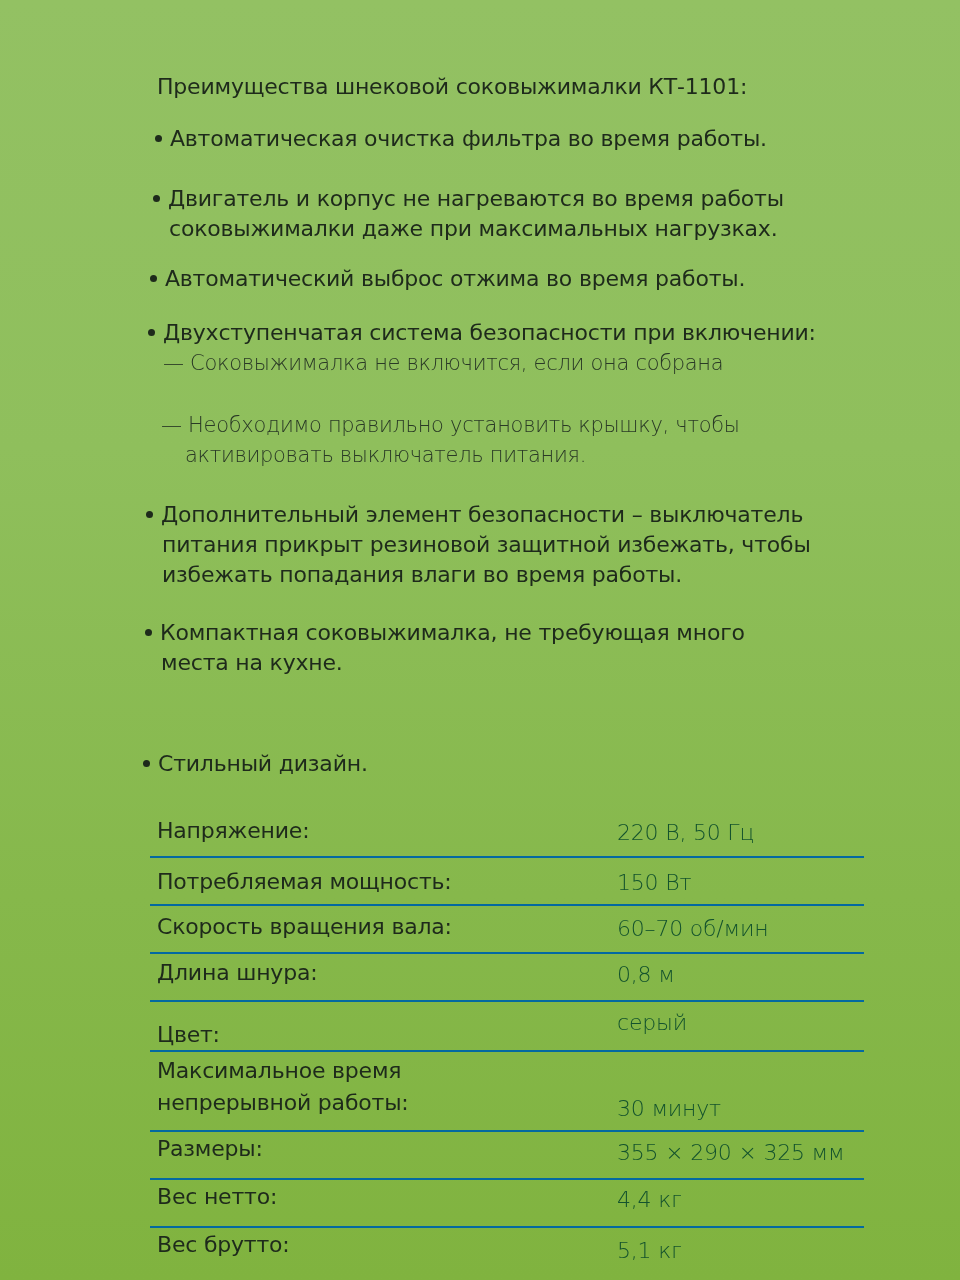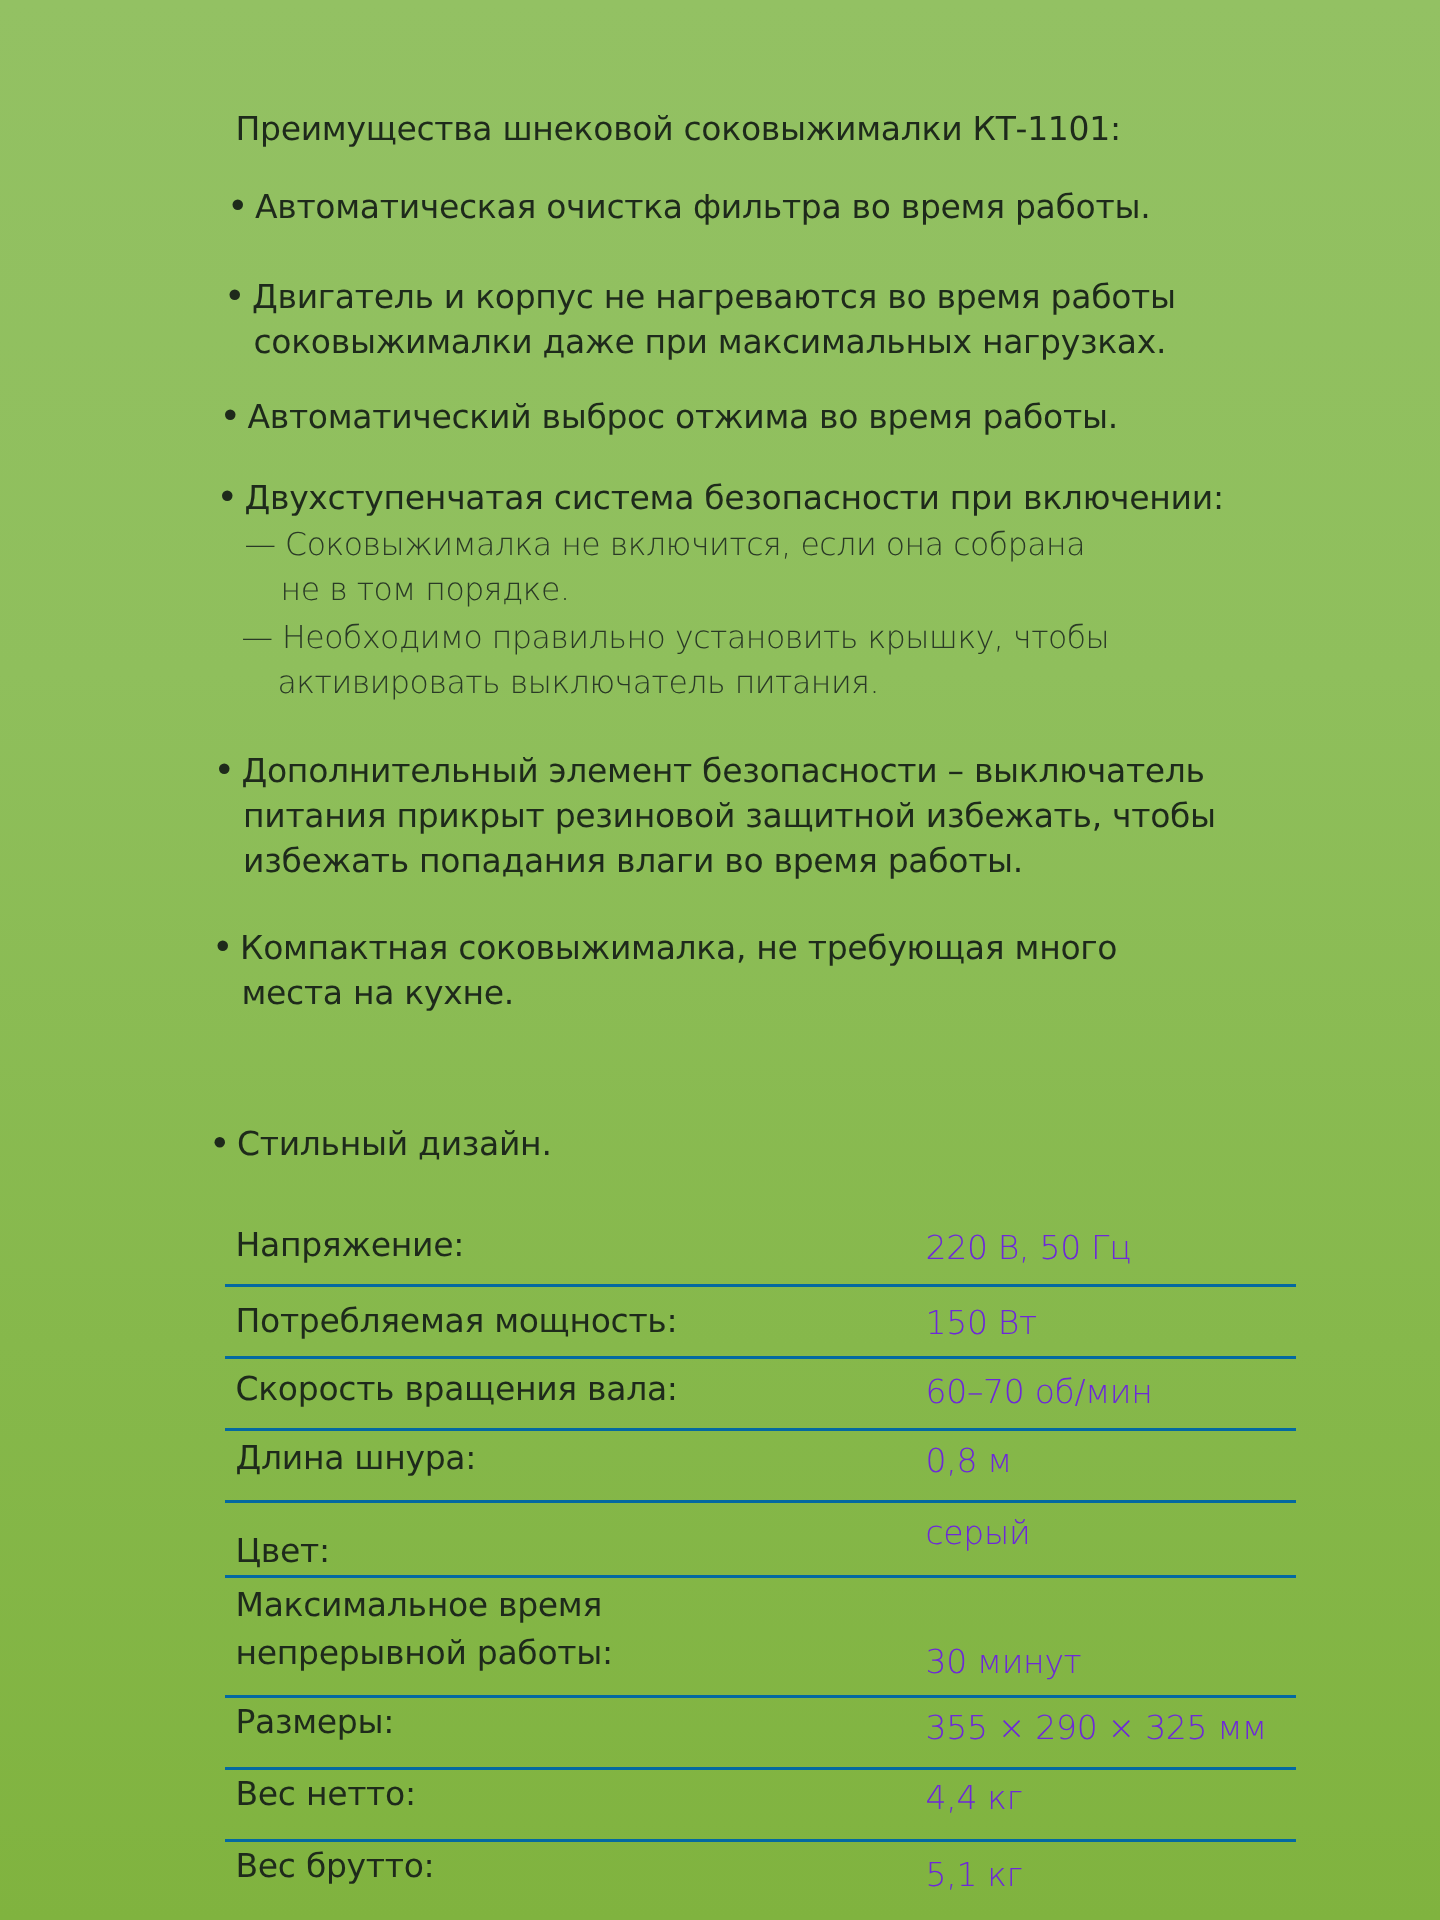--- a/index.html
+++ b/index.html
@@ -78,21 +78,21 @@
     .spec-label {
       position: absolute;
       left: 7px;
       line-height: 30px;
     }
     .spec-value {
       position: absolute;
       left: 467px;
       line-height: 30px;
       font-weight: 300;
-      color: #6d28d9;
+      color: #14532d;
       white-space: nowrap;
     }
   </style>
 </head>
 <body>
 
 <div class="page">
 
   <div class="heading">Преимущества шнековой соковыжималки КТ-1101:</div>
 
@@ -107,21 +107,20 @@
 
   <div class="bullet" style="left:150px; top:264px;">
     <span class="dot"></span><span>Автоматический выброс отжима во время работы.</span>
   </div>
 
   <div class="bullet" style="left:148px; top:318px;">
     <span class="dot"></span><span>Двухступенчатая система безопасности при включении:</span>
   </div>
   <div class="sub" style="left:163px; top:348px;">
     <span>— Соковыжималка не включится, если она собрана</span>
-    <span class="cont">не в том порядке.</span>
   </div>
   <div class="sub" style="left:161px; top:410px;">
     <span>— Необходимо правильно установить крышку, чтобы</span>
     <span class="cont">активировать выключатель питания.</span>
   </div>
 
   <div class="bullet" style="left:146px; top:500px;">
     <span class="dot"></span><span>Дополнительный элемент безопасности – выключатель</span>
     <span class="cont">питания прикрыт резиновой защитной избежать, чтобы</span>
     <span class="cont">избежать попадания влаги во время работы.</span>

